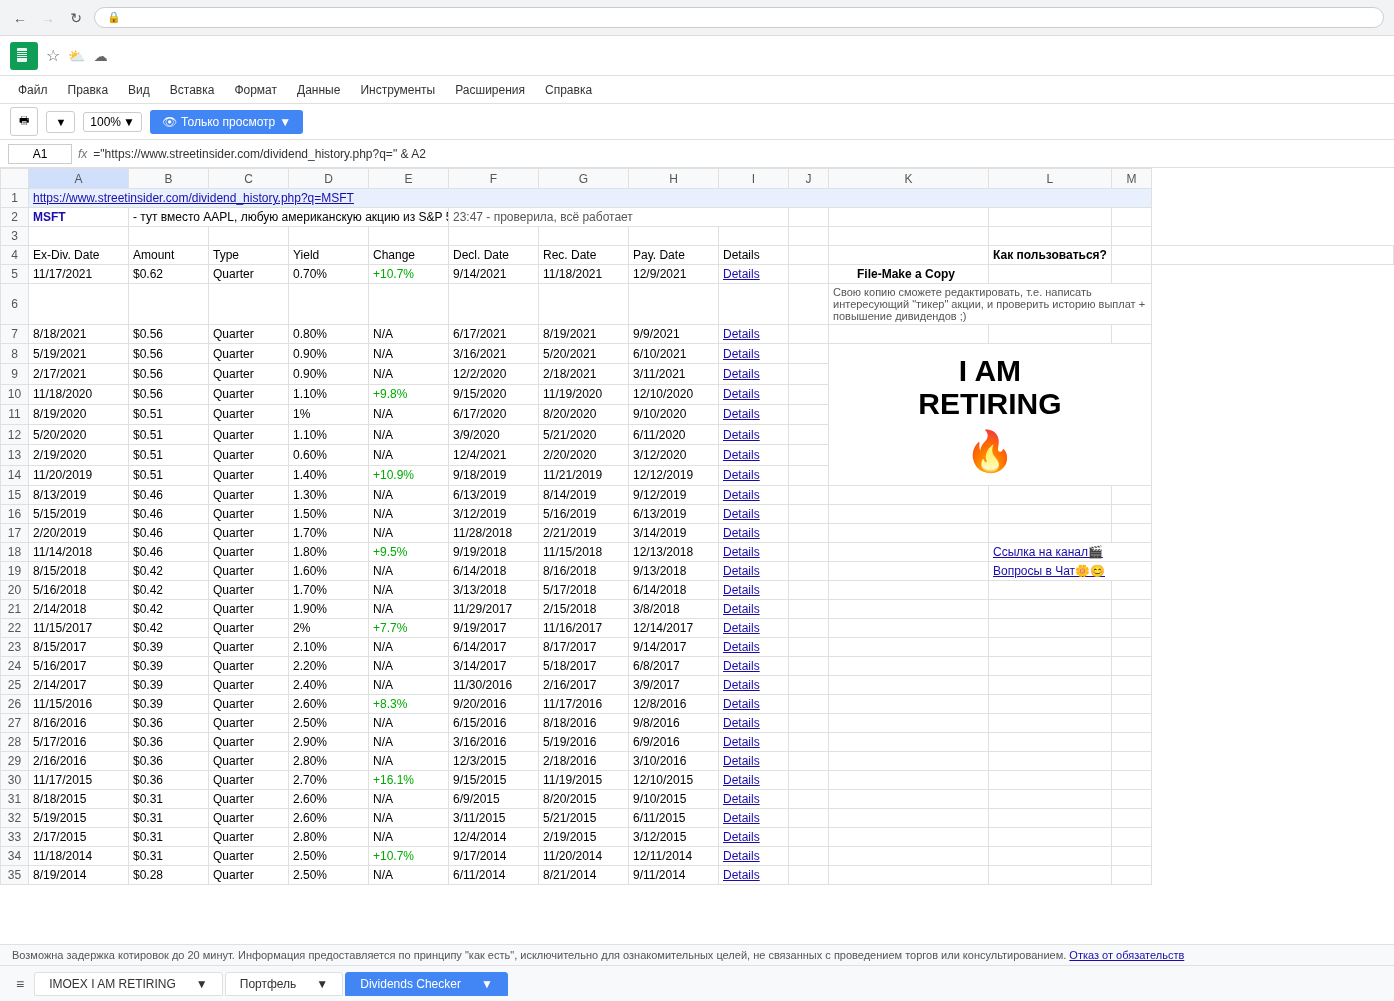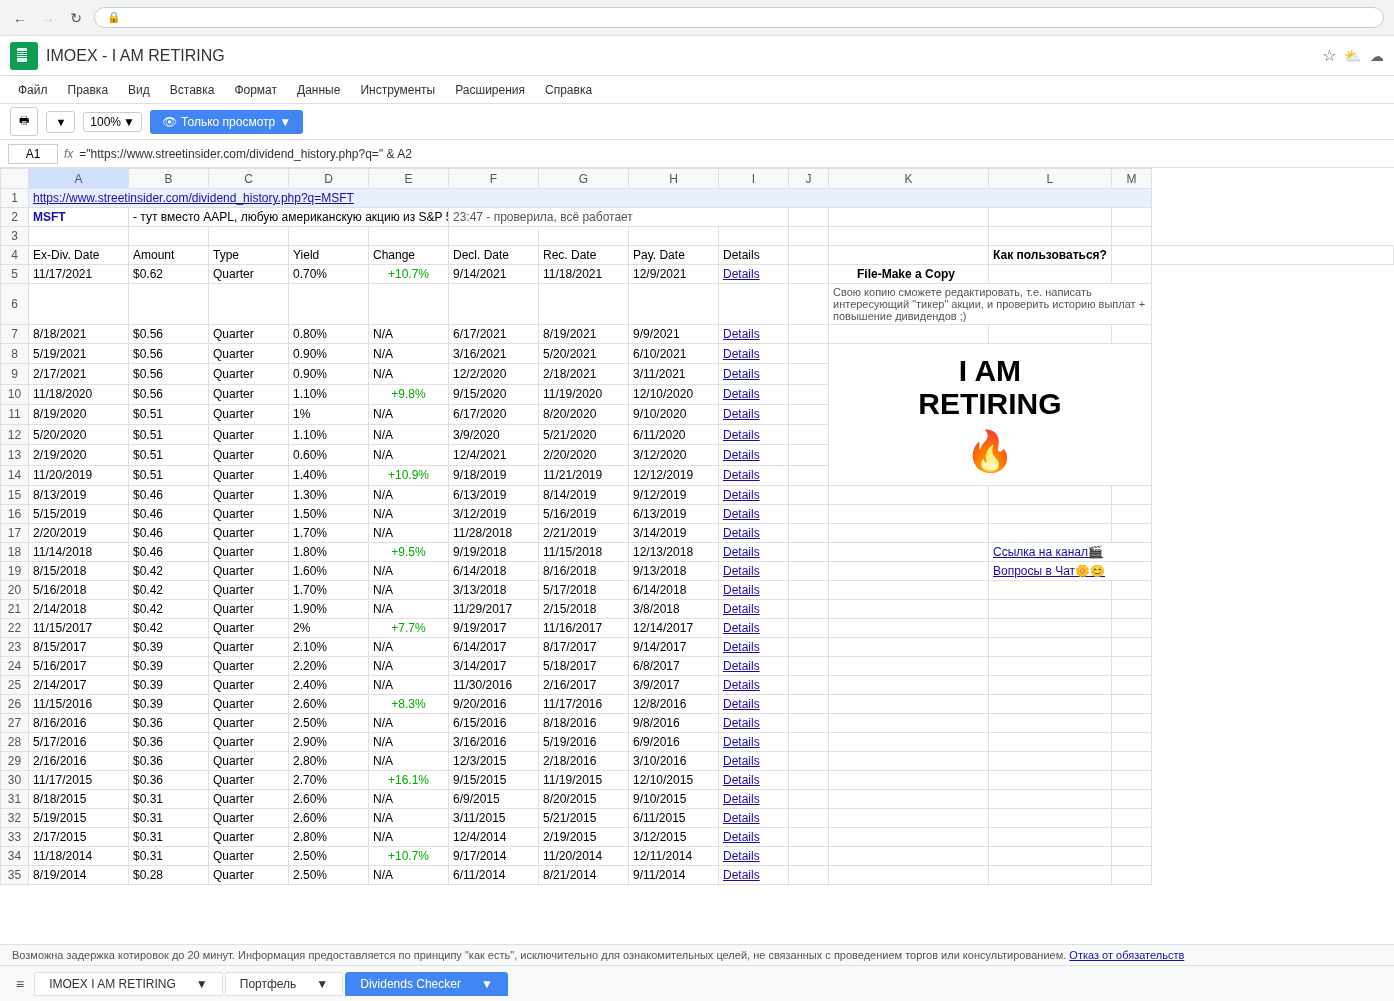--- a/index.html
+++ b/index.html
@@ -113,21 +113,21 @@
     .formula-bar {
       background: #fff;
       padding: 3px 8px;
       display: flex;
       align-items: center;
       gap: 6px;
       border-bottom: 1px solid #e0e0e0;
       height: 28px;
     }
     .cell-ref {
-      width: 50px;
+      width: 64px;
       border: 1px solid #ccc;
       padding: 2px 4px;
       font-size: 12px;
       text-align: center;
     }
     .fx-label { color: #777; font-style: italic; font-size: 12px; }
     .sheet-table {
       border-collapse: collapse;
       font-size: 12px;
       width: 100%;
@@ -160,21 +160,21 @@
       left: 0;
       z-index: 1;
     }
     .selected-cell { background: #e8f0fe !important; }
     .selected-col-header { background: #d0e0fc !important; }
     .link-cell { color: #1a0dab; text-decoration: underline; cursor: pointer; }
     .ticker-cell { color: #1a0dab; font-weight: bold; }
     .details-link { color: #1a0dab; text-decoration: underline; cursor: pointer; }
     .note-text { color: #555; font-style: normal; }
     .how-to-cell { font-weight: bold; }
-    .change-positive { color: #0a0; text-align: center; }
+    .change-positive { color: #0a0; }
 
     .scroll-area {
       overflow-y: auto;
       overflow-x: auto;
       height: calc(100vh - 210px);
     }
 
     
     .status-bar {
       background: #f8f9fa;
@@ -257,21 +257,20 @@
 <div class="app-header">
   <div class="sheets-logo">
     <svg width="18" height="18" viewBox="0 0 18 18">
       <rect x="2" y="1" width="10" height="14" rx="1" fill="white" opacity="0.9"></rect>
       <rect x="2" y="4" width="10" height="1" fill="#0f9d58"></rect>
       <rect x="2" y="6" width="10" height="1" fill="#0f9d58"></rect>
       <rect x="2" y="8" width="10" height="1" fill="#0f9d58"></rect>
       <rect x="2" y="10" width="10" height="1" fill="#0f9d58"></rect>
     </svg>
   </div>
-  <span class="app-title">IMOEX - I AM RETIRING</span>
   <span style="color:#666;font-size:16px;cursor:pointer;">☆</span>
   <span style="color:#666;font-size:14px;">⛅</span>
   <span style="color:#666;font-size:14px;">☁</span>
 </div>
 
 <div class="menu-bar">
   <span class="menu-item">Файл</span>
   <span class="menu-item">Правка</span>
   <span class="menu-item">Вид</span>
   <span class="menu-item">Вставка</span>

